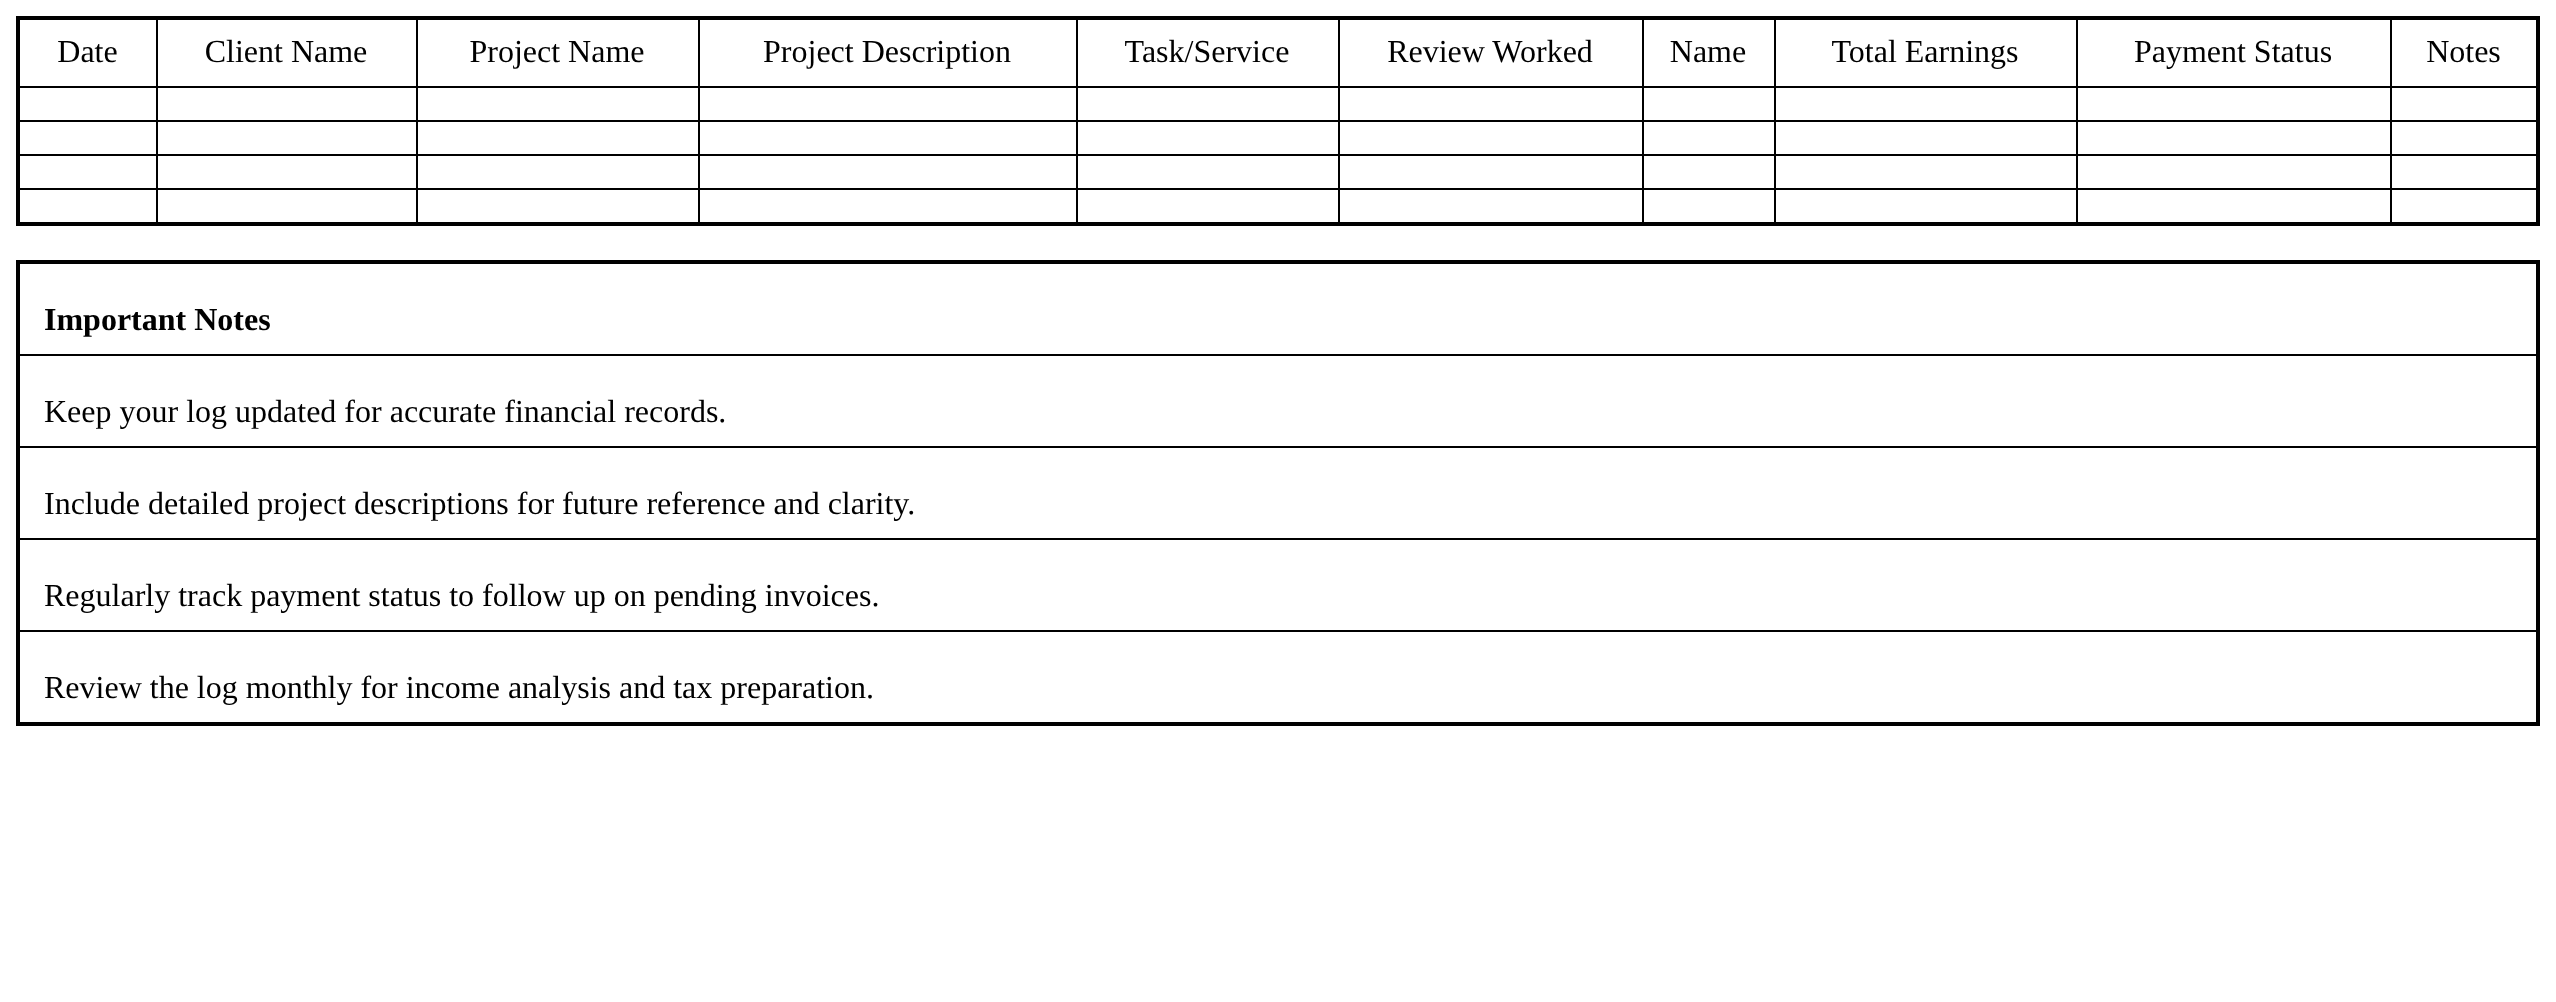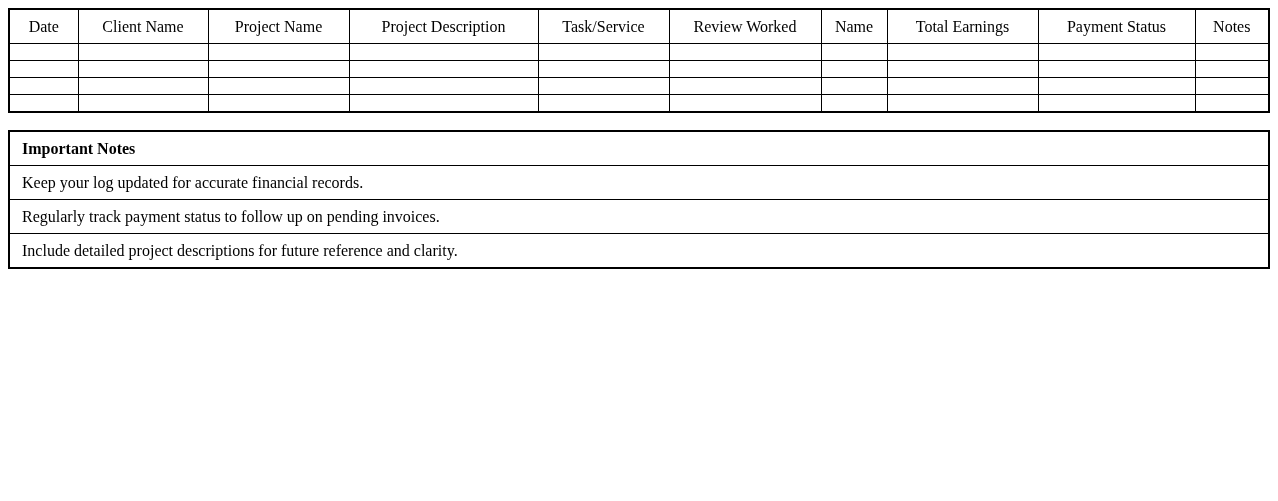--- a/index.html
+++ b/index.html
@@ -60,21 +60,21 @@
     table-layout: fixed;
     margin: 17px 0 0 8px;
     width: 1262px;
     border: 2px solid #000000;
   }
   table.notes-table td {
     border: 1px solid #000000;
     height: 33px;
     font-size: 16px;
     vertical-align: middle;
-    padding: 0 0 0 12px;
+    padding: 12px 0 0 12px;
   }
   table.notes-table td.notes-title {
     font-weight: bold;
   }
 </style>
 </head>
 <body>
 
 <div class="page">
 
@@ -159,21 +159,24 @@
 
   <table class="notes-table">
     <tbody>
       <tr>
         <td class="notes-title">Important Notes</td>
       </tr>
       <tr>
         <td>Keep your log updated for accurate financial records.</td>
       </tr>
       <tr>
+        <td>Include detailed project descriptions for future reference and clarity.</td>
+      </tr>
+      <tr>
         <td>Regularly track payment status to follow up on pending invoices.</td>
       </tr>
       <tr>
-        <td>Include detailed project descriptions for future reference and clarity.</td>
+        <td>Review the log monthly for income analysis and tax preparation.</td>
       </tr>
     </tbody>
   </table>
 
 </div>
 
 </body></html>

